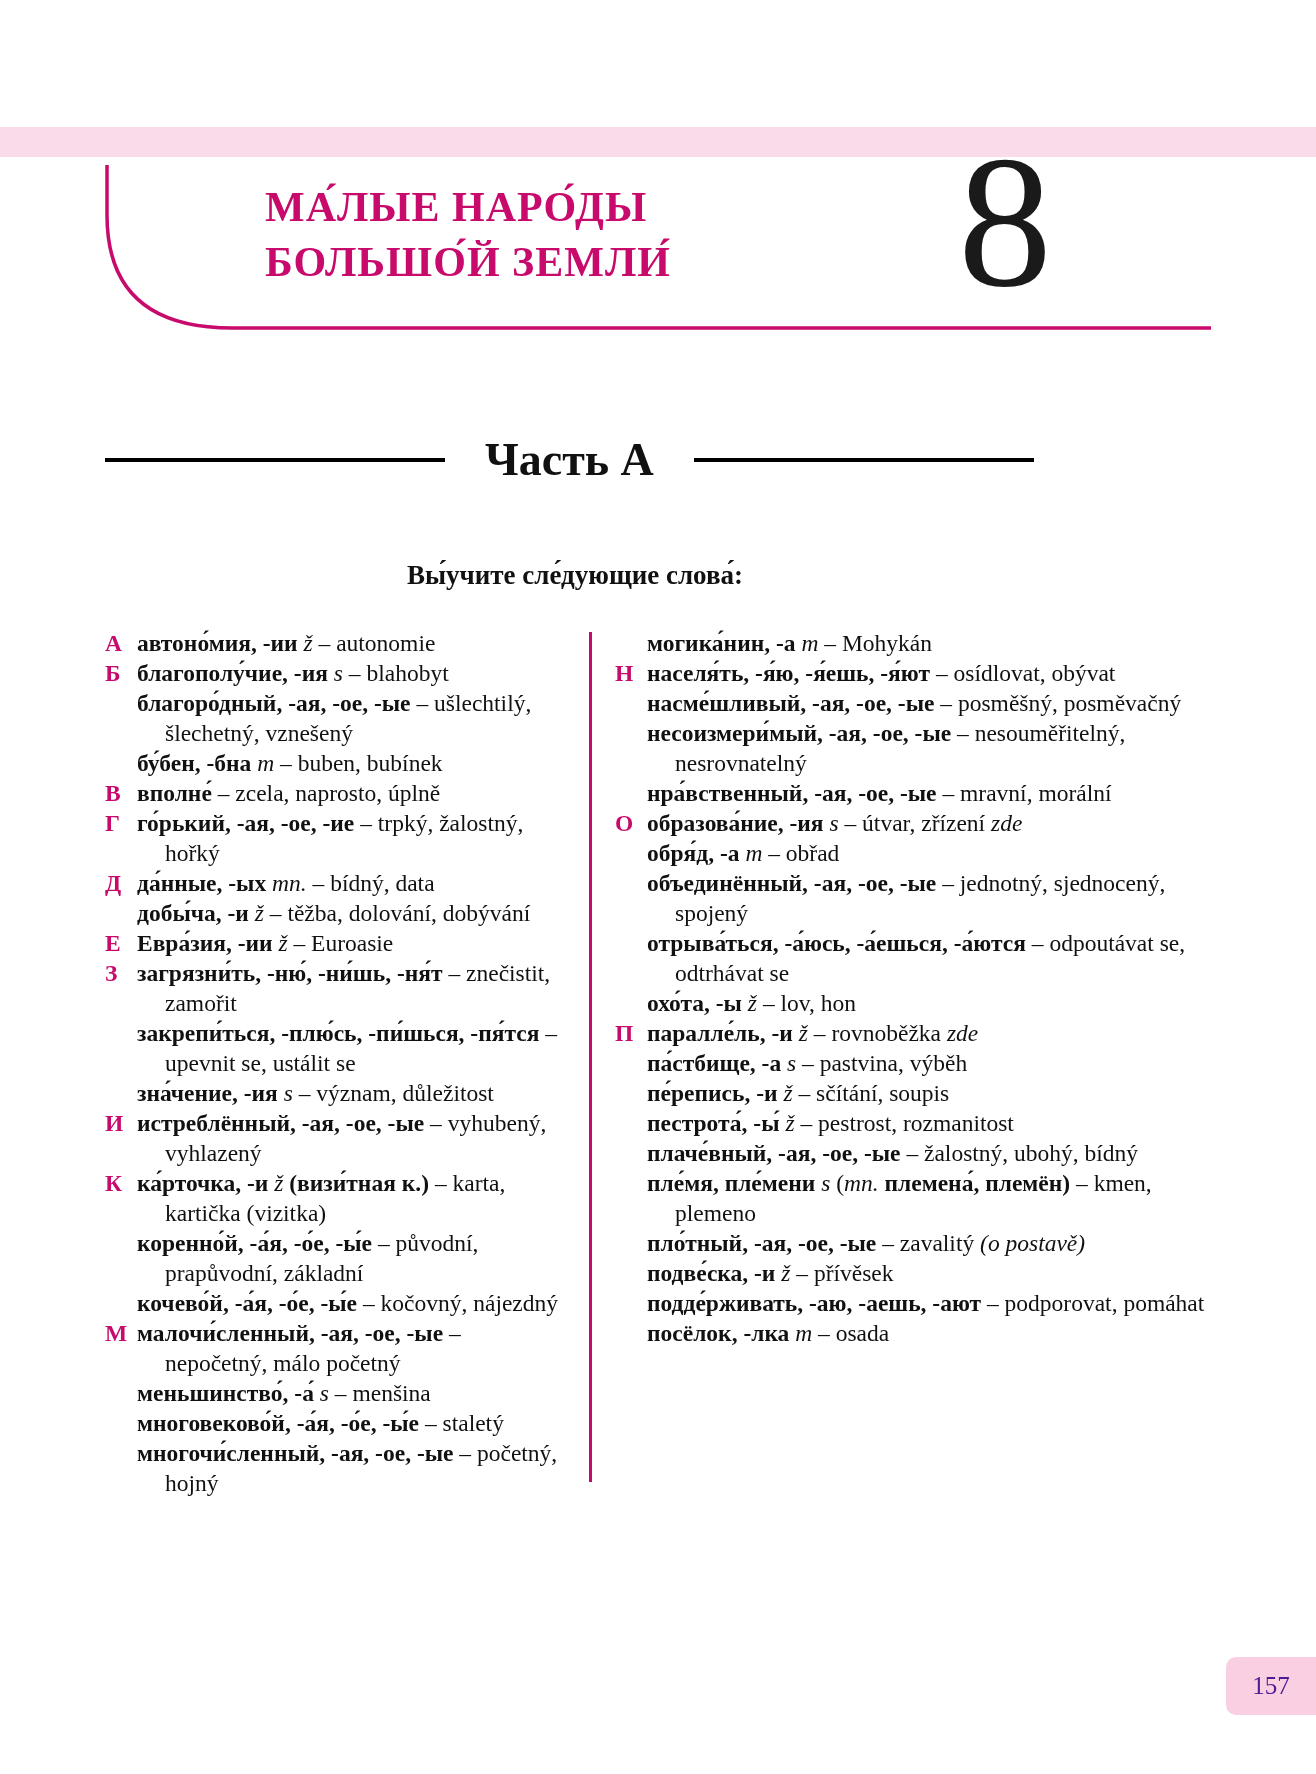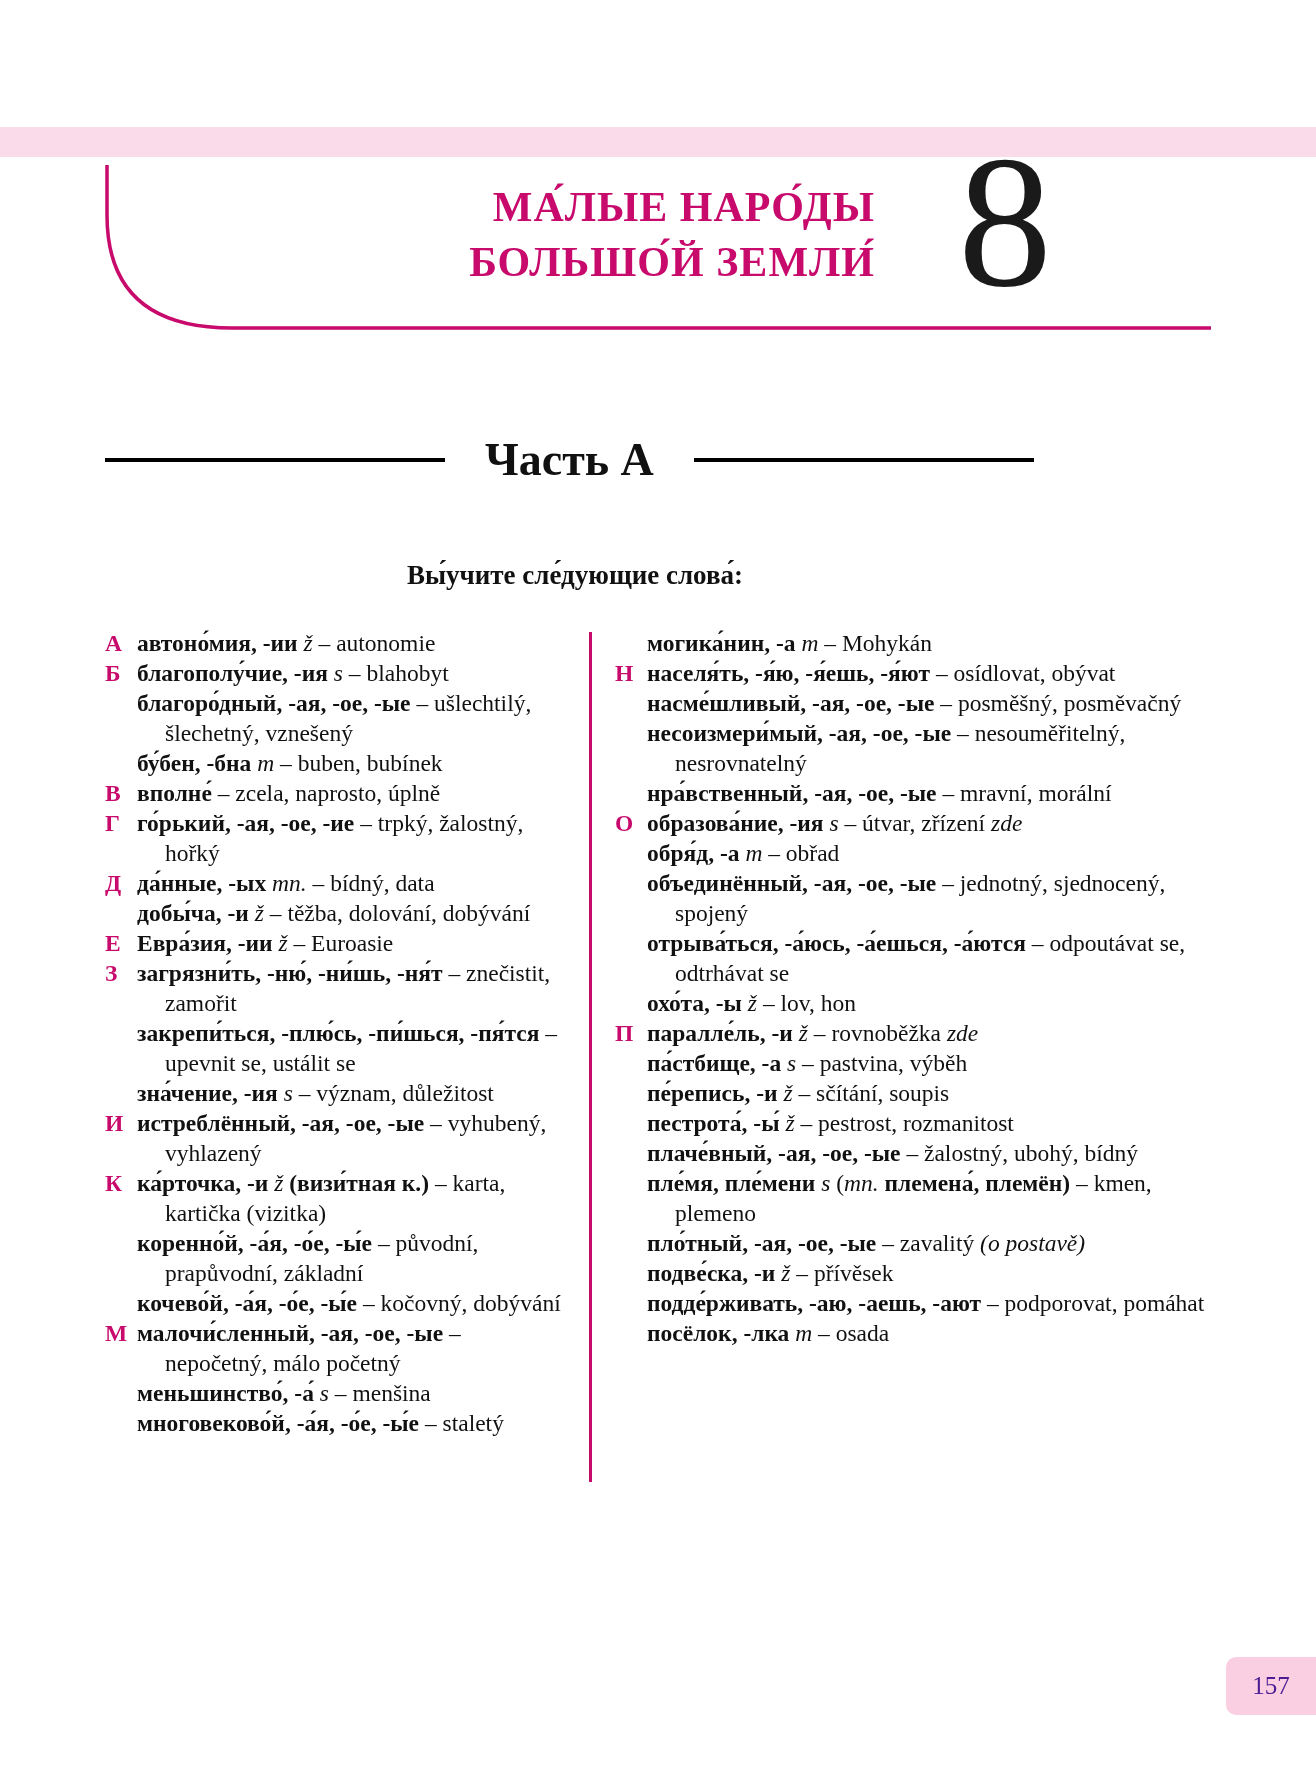--- a/index.html
+++ b/index.html
@@ -4,21 +4,21 @@
 <style>
   html,body{margin:0;padding:0;background:#e8e8e8;}
   .page{
     position:relative;width:1316px;height:1774px;margin:0 auto;
     background:#ffffff;overflow:hidden;
     font-family:"Liberation Serif",serif;color:#111;
   }
   .top-band{position:absolute;left:0;top:127px;width:1316px;height:30px;background:#fadbe9;}
   .header-curve{position:absolute;left:0;top:160px;}
   .chapter-title{
-    position:absolute;left:265px;top:180px;width:610px;text-align:right;
+    position:absolute;left:265px;top:180px;width:610px;text-align:left;
     color:#c70a6b;font-weight:bold;font-size:42px;line-height:55px;letter-spacing:1px;
   }
   .chapter-num{
     position:absolute;left:958px;top:128px;font-size:188px;line-height:1;
     color:#1a1a1a;font-family:"Liberation Serif",serif;
   }
   .part-row{
     position:absolute;left:105px;top:433px;width:935px;
     display:flex;align-items:center;
   }
@@ -137,34 +137,38 @@
         <div class="entry">
           <span class="letter">К</span>
           <span class="etext"><b>ка́рточка, -и </b><i>ž</i><b> (визи́тная к.)</b><span> – karta, kartička (vizitka)</span></span>
         </div>
         <div class="entry">
           <span class="letter"></span>
           <span class="etext"><b>коренно́й, -а́я, -о́е, -ы́е</b><span> – původní, prapůvodní, základní</span></span>
         </div>
         <div class="entry">
           <span class="letter"></span>
-          <span class="etext"><b>кочево́й, -а́я, -о́е, -ы́е</b><span> – kočovný, dobývání</span></span>
+          <span class="etext"><b>кочево́й, -а́я, -о́е, -ы́е</b><span> – kočovný, nájezdný</span></span>
         </div>
         <div class="entry">
           <span class="letter">М</span>
           <span class="etext"><b>малочи́сленный, -ая, -ое, -ые</b><span> – nepočetný, málo početný</span></span>
         </div>
         <div class="entry">
           <span class="letter"></span>
           <span class="etext"><b>меньшинство́, -а́ </b><i>s</i><span> – menšina</span></span>
         </div>
         <div class="entry">
           <span class="letter"></span>
           <span class="etext"><b>многовеково́й, -а́я, -о́е, -ы́е</b><span> – staletý</span></span>
         </div>
+        <div class="entry">
+          <span class="letter"></span>
+          <span class="etext"><b>многочи́сленный, -ая, -ое, -ые</b><span> – početný, hojný</span></span>
+        </div>
       </div>
     <div class="col" id="col-right">
         <div class="entry">
           <span class="letter"></span>
           <span class="etext"><b>могика́нин, -а </b><i>m</i><span> – Mohykán</span></span>
         </div>
         <div class="entry">
           <span class="letter">Н</span>
           <span class="etext"><b>населя́ть, -я́ю, -я́ешь, -я́ют</b><span> – osídlovat, obývat</span></span>
         </div>

